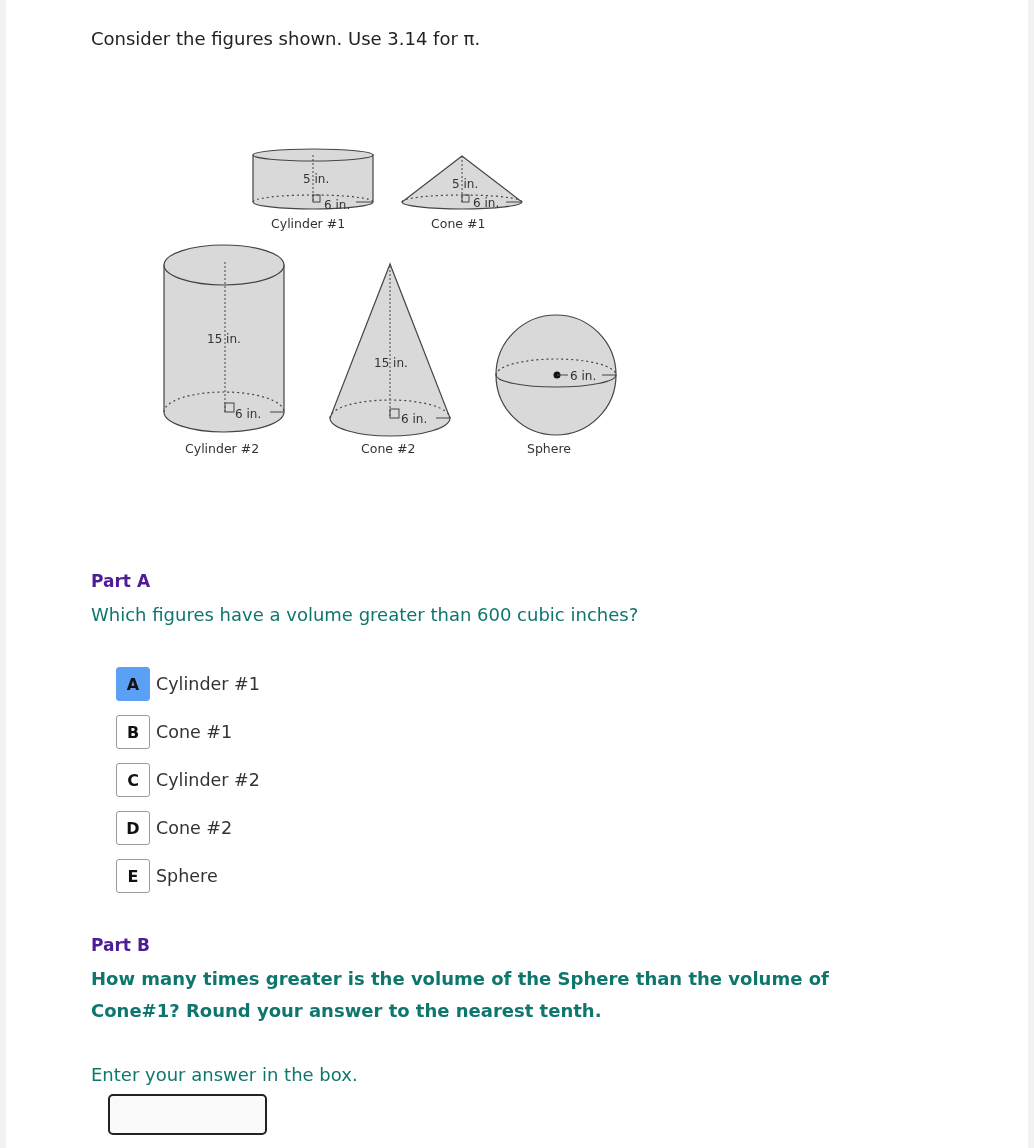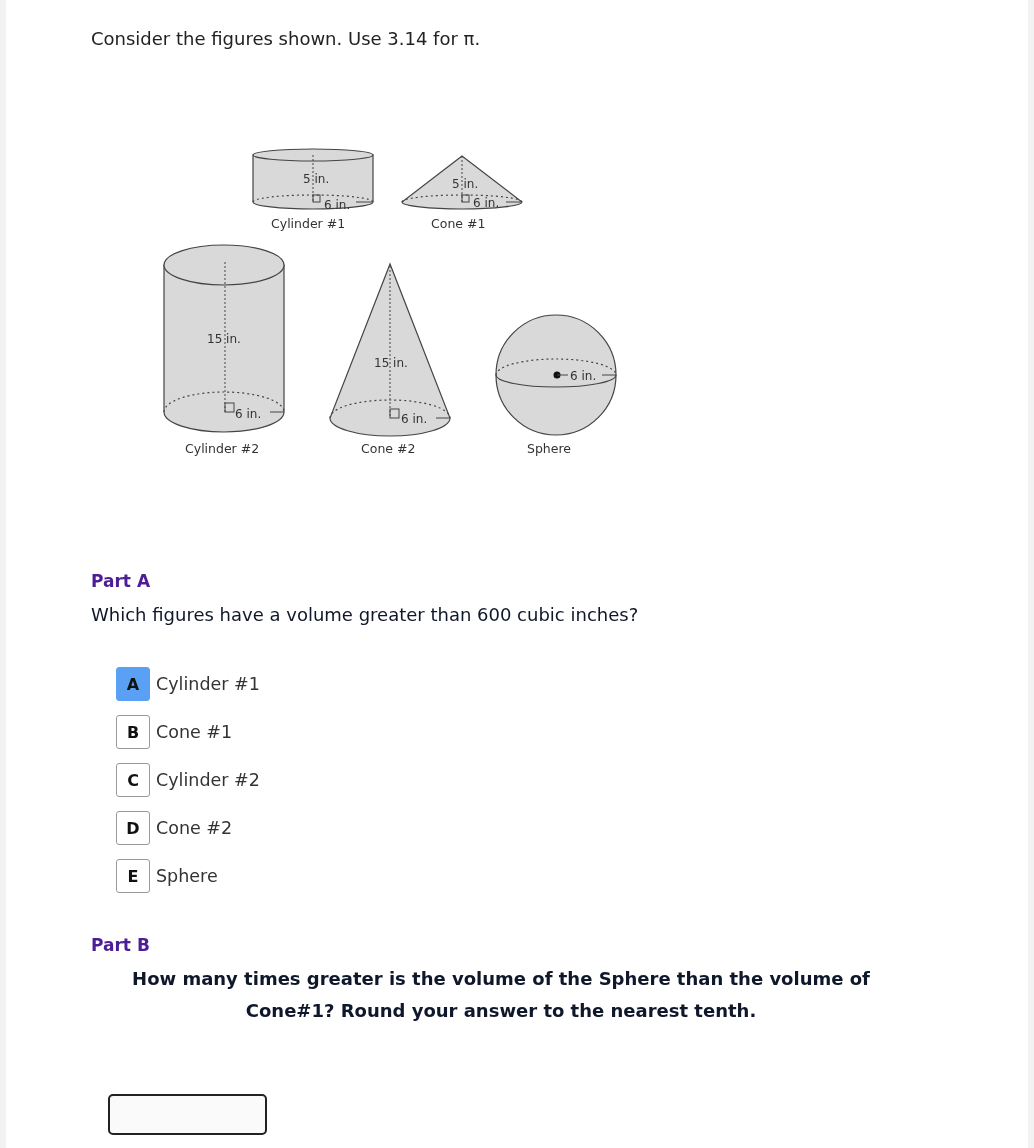--- a/index.html
+++ b/index.html
@@ -16,21 +16,21 @@
   .intro {
     position: absolute; left: 85px; top: 28px;
     font-size: 18px; color: #222;
   }
   .figures { position: absolute; left: 0; top: 0; }
   .fig-label { font-family: "DejaVu Sans", sans-serif; font-size: 12.5px; fill: #333; }
   .dim { font-family: "DejaVu Sans", sans-serif; font-size: 12px; fill: #333; }
   .part-title {
     position: absolute; left: 85px; font-size: 17px; font-weight: bold; color: #4c1d95;
   }
-  .question { position: absolute; left: 85px; font-size: 18px; color: #0f172a; text-align: center; }
+  .question { position: absolute; left: 85px; font-size: 18px; color: #0f766e; }
   .qB { width: 820px; line-height: 32px; }
   .option {
     position: absolute; left: 110px; height: 36px; display: flex; align-items: center; cursor: pointer;
   }
   .letter {
     width: 34px; height: 34px; box-sizing: border-box;
     border: 1.5px solid #9a9a9a; border-radius: 3px;
     display: flex; align-items: center; justify-content: center;
     font-weight: bold; font-size: 16px; color: #111; background: #fff;
   }
@@ -134,15 +134,16 @@
     <div class="letter">D</div>
     <span class="opt-label">Cone #2</span>
   </div>
   <div class="option" style="top:858px;">
     <div class="letter">E</div>
     <span class="opt-label">Sphere</span>
   </div>
 
   <div class="part-title" style="top:935px;">Part B</div>
   <div class="question qB" style="top:963px;font-weight:bold;">How many times greater is the volume of the Sphere than the volume of Cone#1? Round your answer to the nearest tenth.</div>
+  <div class="question" style="top:1064px;">Enter your answer in the box.</div>
 
   <input class="answer-box" type="text" value="" style="">
 </div>
 
 </body></html>

